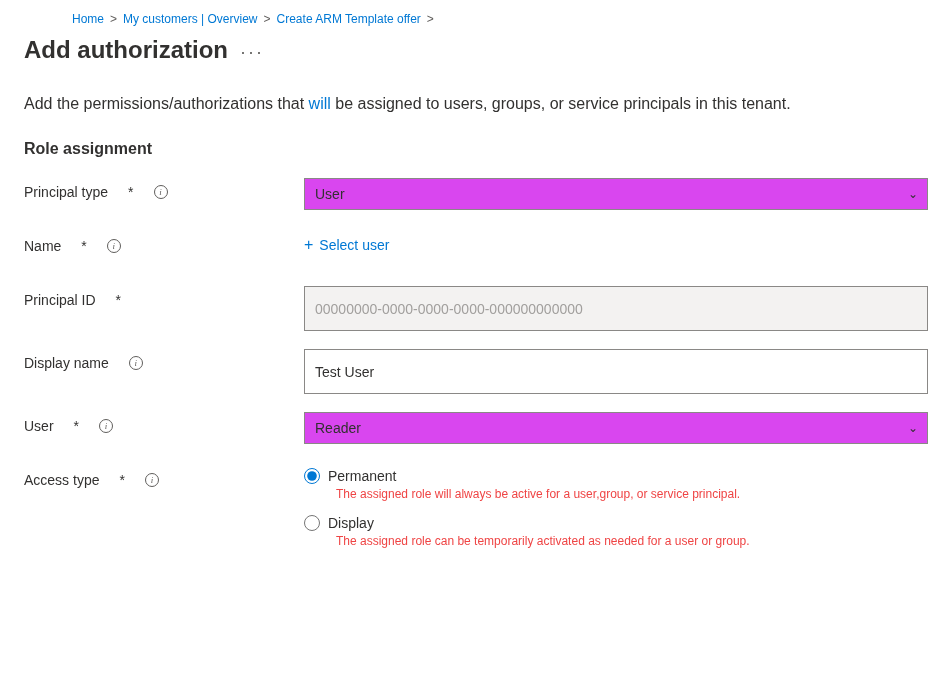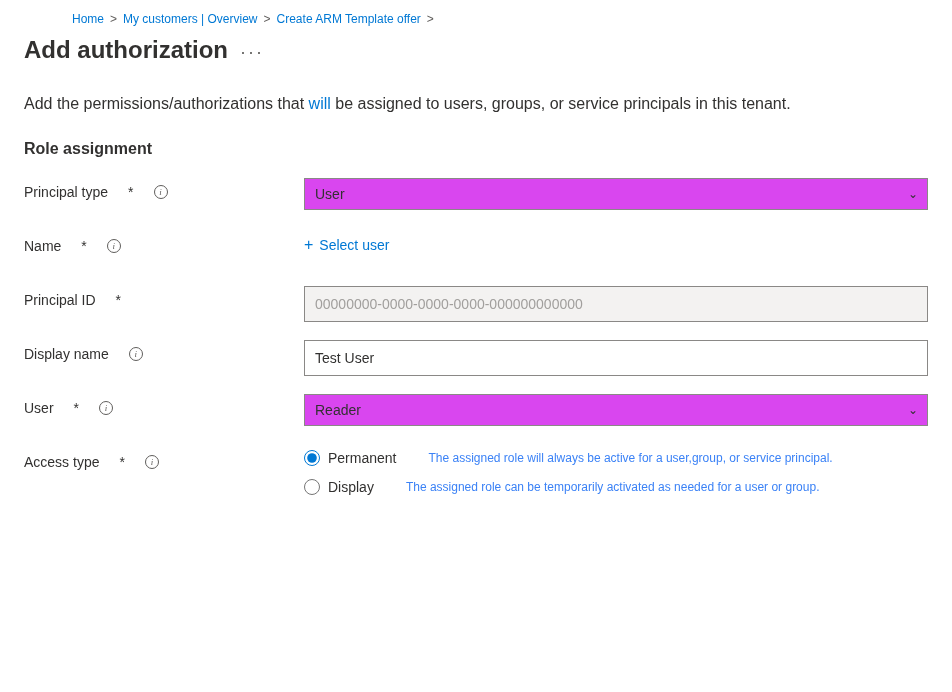--- a/index.html
+++ b/index.html
@@ -128,52 +128,52 @@
       border: none;
       padding: 4px 0;
     }
     .plus-icon {
       font-size: 16px;
       font-weight: 300;
       color: #0078d4;
     }
     .text-input {
       width: 100%;
-      height: 36px;
+      height: 45px;
       border: 1px solid #8a8886;
       padding: 0 10px;
       font-size: 14px;
       color: #323130;
       outline: none;
       background: #fff;
     }
     .text-input.readonly {
       background: #f3f2f1;
       color: #a19f9d;
       cursor: default;
     }
     .text-input::placeholder { color: #a19f9d; }
     .radio-group { display: flex; flex-direction: column; gap: 12px; margin-top: 2px; }
-    .radio-item { display: flex; flex-direction: row; gap: 12px; }
+    .radio-item { display: flex; flex-direction: column; gap: 2px; }
     .radio-row { display: flex; align-items: center; gap: 8px; }
     .radio-input {
       width: 16px;
       height: 16px;
       cursor: pointer;
       accent-color: #0078d4;
       flex-shrink: 0;
     }
     .radio-label {
       font-size: 14px;
       color: #323130;
     }
     .radio-desc {
       font-size: 12px;
-      color: #3b82f6;
-      margin-left: 20px;
+      color: #ef4444;
+      margin-left: 32px;
       line-height: 1.4;
     }
     .activation-section { margin-top: 8px; }
   </style>
 </head>
 <body>
 
 <nav class="breadcrumb">
   <a href="#">Home</a>
   <span class="breadcrumb-sep">&gt;</span>

